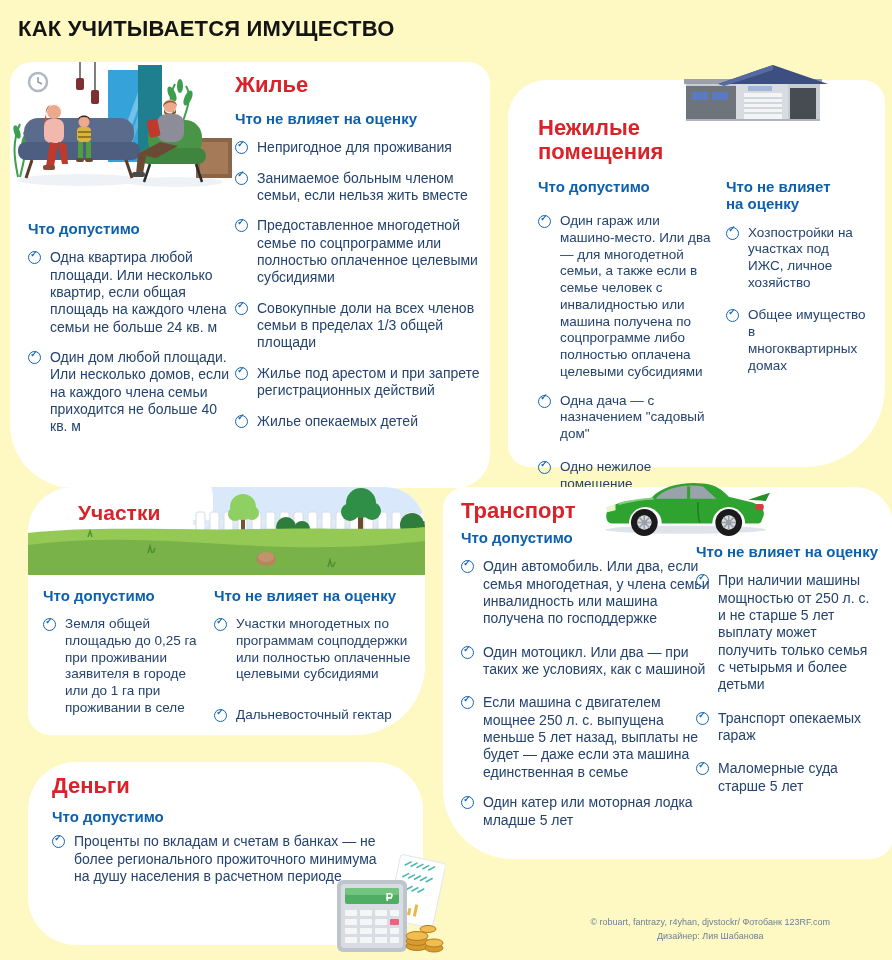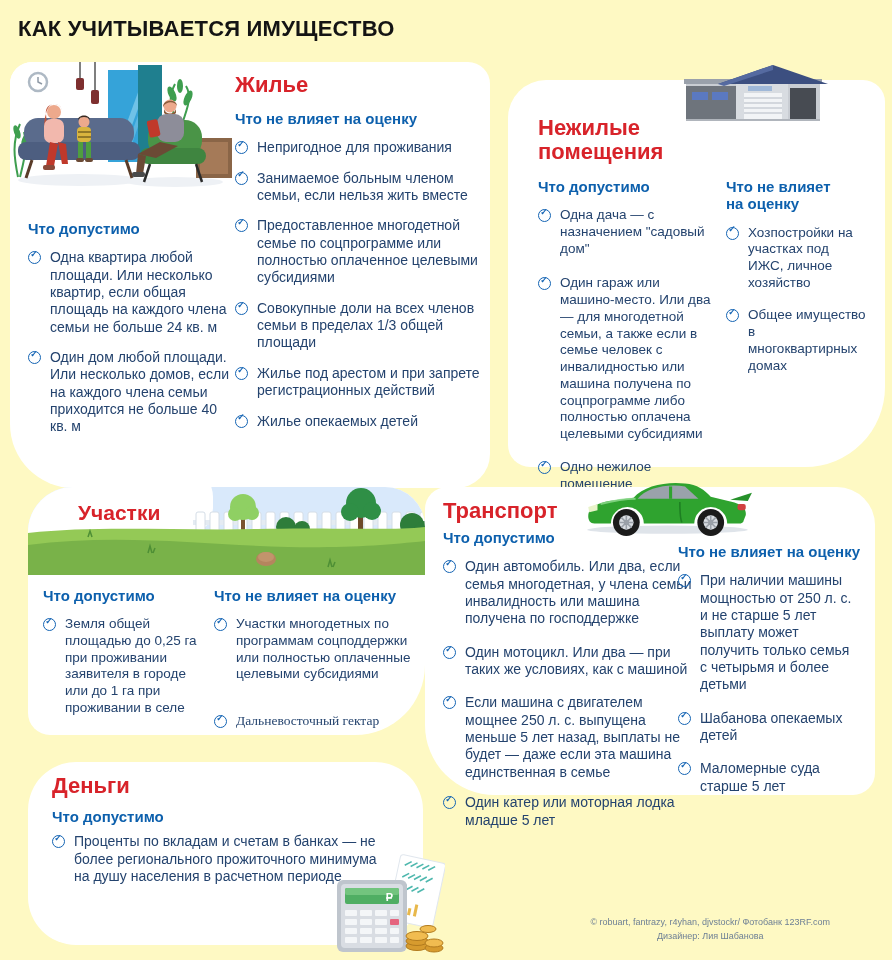--- a/index.html
+++ b/index.html
@@ -164,27 +164,27 @@
           <line x1="66" y1="51" x2="104" y2="51"></line>
       </g>
       <rect x="112" y="26" width="26" height="32" fill="#474b52"></rect>
       <rect x="8" y="57" width="134" height="2" fill="#b0b5bc"></rect>
     </svg>
 
     <h2 class="card-title" style="left:30px;top:36px;width:170px;">Нежилые помещения</h2>
 
     <div class="col" style="left:30px;top:98px;width:178px;">
       <h3 class="col-heading">Что допустимо</h3>
+      <div class="li sm" style="margin-top:18px;">
+          <span class="ck"></span>
+          <span class="t">Один гараж или машино-место. Или два — для многодетной семьи, а также если в семье человек с инвалидностью или машина получена по соцпрограмме либо полностью оплачена целевыми субсидиями</span>
+        </div>
       <div class="li sm">
           <span class="ck"></span>
           <span class="t">Одна дача — с назначением "садовый дом"</span>
-        </div>
-      <div class="li sm" style="margin-top:18px;">
-          <span class="ck"></span>
-          <span class="t">Один гараж или машино-место. Или два — для многодетной семьи, а также если в семье человек с инвалидностью или машина получена по соцпрограмме либо полностью оплачена целевыми субсидиями</span>
         </div>
       <div class="li sm" style="margin-top:16px;">
           <span class="ck"></span>
           <span class="t">Одно нежилое помещение</span>
         </div>
     </div>
 
     <div class="col" style="left:218px;top:98px;width:142px;">
       <h3 class="col-heading" style="width:120px;">Что не влияет на оценку</h3>
       <div class="li sm">
@@ -257,28 +257,28 @@
           <span class="t">Земля общей площадью до 0,25 га при проживании заявителя в городе или до 1 га при проживании в селе</span>
         </div>
     </div>
 
     <div class="col" style="left:186px;top:100px;width:200px;">
       <h3 class="col-heading nowrap">Что не влияет на оценку</h3>
       <div class="li sm">
           <span class="ck"></span>
           <span class="t">Участки многодетных по программам соцподдержки или полностью оплаченные целевыми субсидиями</span>
         </div>
-      <div class="li sm" style="margin-top:30px;font-family:Liberation Serif, serif;">
+      <div class="li sm" style="margin-top:24px;">
           <span class="ck"></span>
           <span class="t">Дальневосточный гектар</span>
         </div>
     </div>
   </section>
 
-  <section class="card" style="left:425px;top:487px;width:450px;height:308px;border-radius:22px 38px 22px 70px;">
+  <section class="card" style="left:443px;top:487px;width:450px;height:372px;border-radius:22px 38px 22px 70px;">
     <svg class="illus" style="left:155px;top:-14px;" width="175" height="64" viewBox="0 0 170 62">
       <ellipse cx="85" cy="55" rx="78" ry="4" fill="#dfe4ea"></ellipse>
       <path d="M8,42 C8,34 14,30 28,27 L52,24 C62,12 84,8 102,10 C114,11 121,16 127,23 L144,27 C156,29 162,34 161,41 L159,46 C159,48 157,49 154,49 L143,49 A16,16 0 0 0 111,49 L62,49 A16,16 0 0 0 30,49 L14,49 C10,49 8,46 8,42 Z" fill="#2fa32f"></path>
       <path d="M146,26 L167,19 L163,27 Z" fill="#26912a"></path>
       <path d="M56,25 C64,14 86,10 102,13 L115,25 Z" fill="#9aa2ab"></path>
       <line x1="88" y1="13" x2="88" y2="25" stroke="#2fa32f" stroke-width="3"></line>
       <path d="M20,30 C32,27 44,25 54,25" stroke="#90db90" stroke-width="2" fill="none" opacity="0.8"></path>
       <polygon points="8,33 17,30 17,36 9,38" fill="#e8f3c9"></polygon>
       <rect x="153" y="30" width="8" height="6" rx="2" fill="#d14040"></rect>
       <path d="M97,28 C97,38 97,44 99,48" stroke="#1d7e22" stroke-width="1.5" fill="none"></path>
@@ -315,21 +315,21 @@
     </div>
 
     <div class="col" style="left:253px;top:56px;width:182px;">
       <h3 class="col-heading nowrap">Что не влияет на оценку</h3>
       <div class="li">
           <span class="ck"></span>
           <span class="t">При наличии машины мощностью от 250 л. с. и не старше 5 лет выплату может получить только семья с четырьмя и более детьми</span>
         </div>
       <div class="li" style="margin-top:16px;">
           <span class="ck"></span>
-          <span class="t">Шабанова опекаемых детей</span>
+          <span class="t">Транспорт опекаемых гараж</span>
         </div>
       <div class="li" style="margin-top:16px;">
           <span class="ck"></span>
           <span class="t">Маломерные суда старше 5 лет</span>
         </div>
     </div>
   </section>
 
   <section class="card" style="left:28px;top:762px;width:395px;height:183px;border-radius:48px 48px 60px 48px;">
     <h2 class="card-title" style="left:24px;top:12px;">Деньги</h2>

